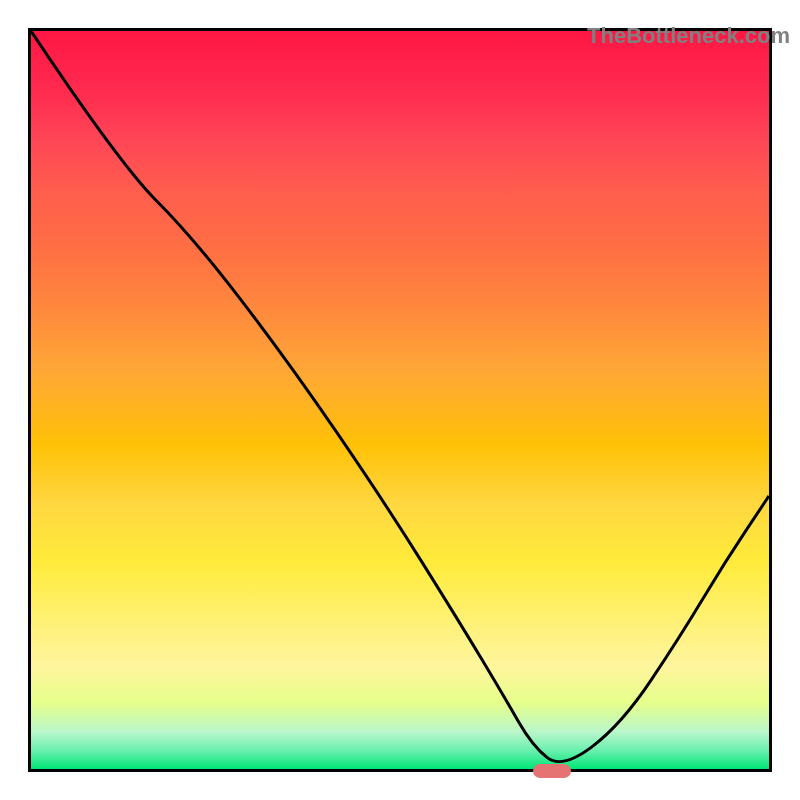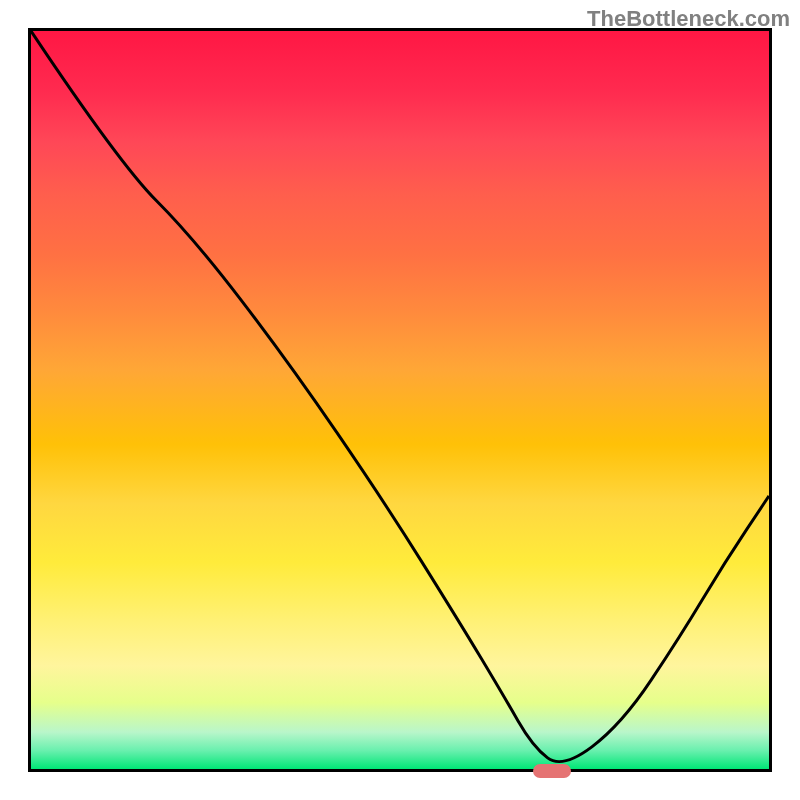--- a/index.html
+++ b/index.html
@@ -5,21 +5,21 @@
   * { margin: 0; padding: 0; box-sizing: border-box; }
   body {
     width: 800px;
     height: 800px;
     background: #fff;
     position: relative;
     font-family: Arial, sans-serif;
   }
   .watermark {
     position: absolute;
-    top: 6px;
+    top: 23px;
     right: 10px;
     font-size: 22px;
     font-weight: bold;
     color: #808080;
     z-index: 10;
   }
   .chart-container {
     position: absolute;
     top: 28px;
     left: 28px;

